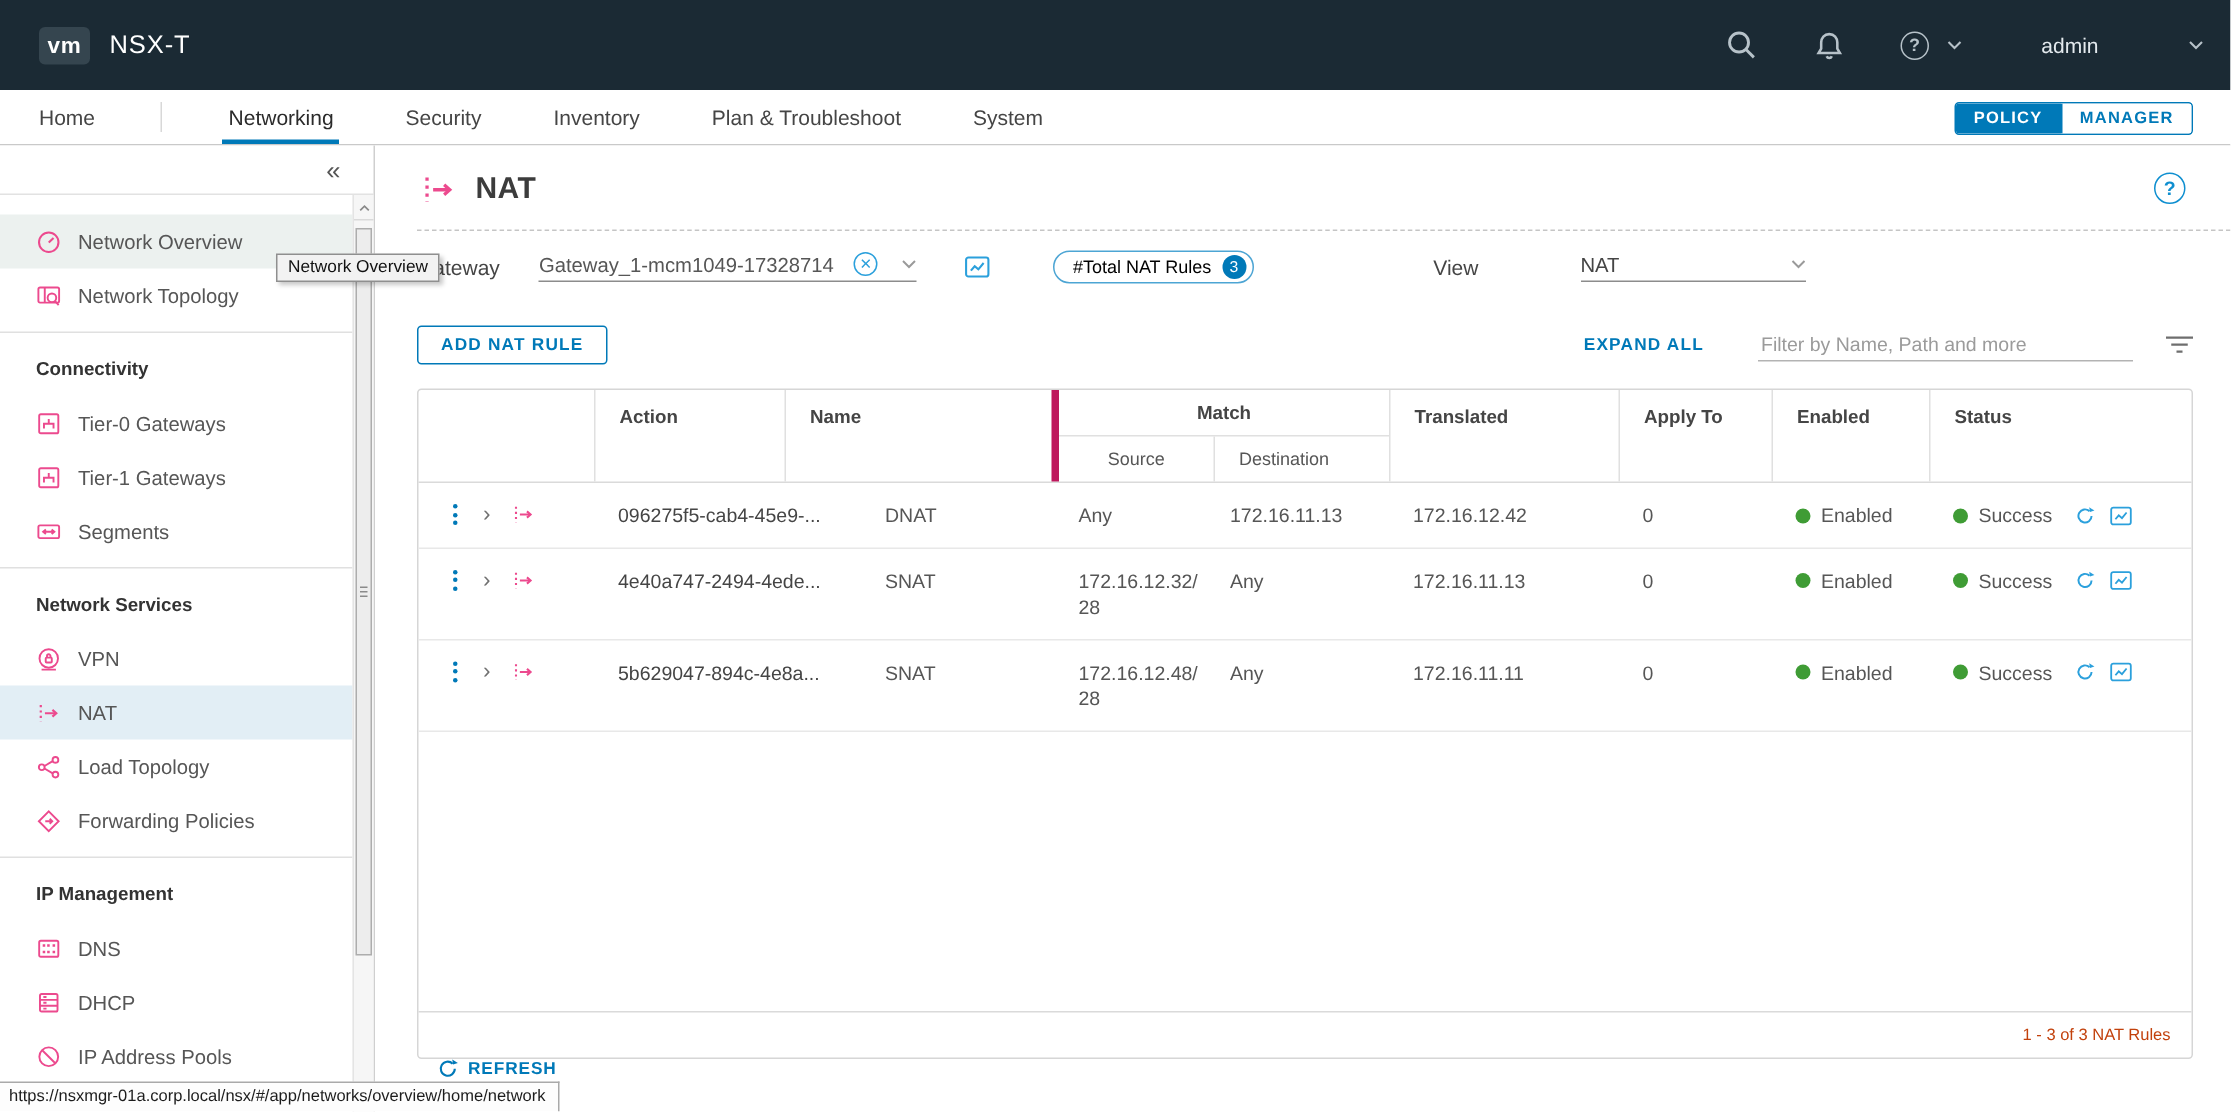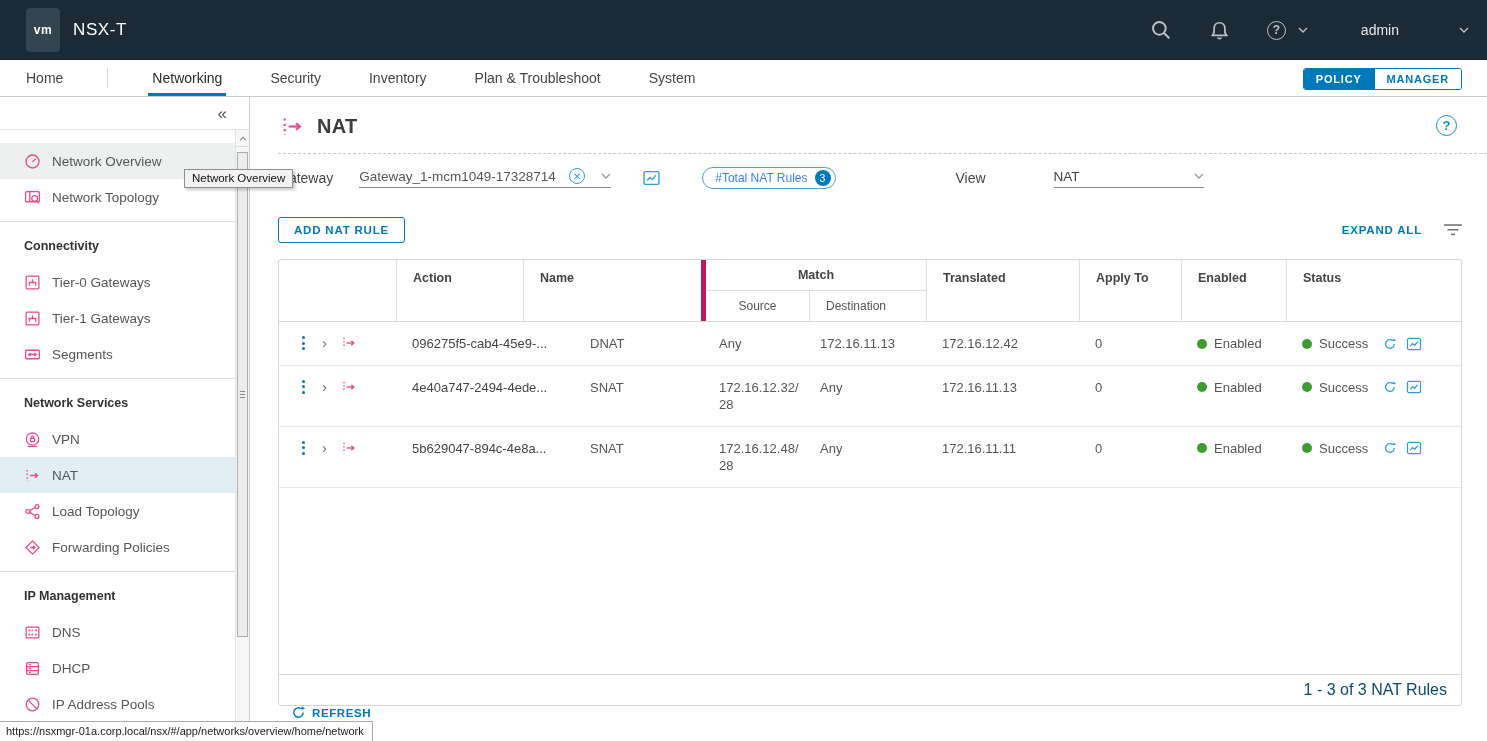--- a/index.html
+++ b/index.html
@@ -2,22 +2,22 @@
 <html><head>
 <meta charset="utf-8">
 <style>
   * { box-sizing: border-box; margin: 0; padding: 0; }
   html,body { width:1487px; height:741px; overflow:hidden; }
   body { font-family:"Liberation Sans", sans-serif; background:#fff; position:relative; color:#454545; }
   svg { display:block; }
 
   
   .topbar { height:60px; background:#1B2A34; display:flex; align-items:center; padding:0 18px 0 26px; }
-  .vm-logo { width:34px; height:44px; background:#35454F; border-radius:4px; color:#fff; font-weight:bold;
-             font-size:12px; display:flex; align-items:center; justify-content:center; letter-spacing:.5px; }
+  .vm-logo { width:34px; height:25px; background:#35454F; border-radius:4px; color:#fff; font-weight:bold;
+             font-size:15px; display:flex; align-items:center; justify-content:center; letter-spacing:.5px; }
   .product { color:#fff; font-size:17px; font-weight:400; letter-spacing:.6px; margin-left:13px; }
   .topbar-right { margin-left:auto; display:flex; align-items:center; gap:37px; color:#B7C2C9; }
   .tb-icon { cursor:pointer; display:flex; align-items:center; gap:4px; }
   .help-circle { width:19px; height:19px; border:1.6px solid #B7C2C9; border-radius:50%;
                  display:flex; align-items:center; justify-content:center; font-size:12px; font-weight:bold; }
   .user-chip { display:flex; align-items:center; gap:52px; color:#E4EAEE; font-size:14px; margin-left:16px; cursor:pointer; }
 
   
   .tabbar { height:37px; background:#fff; border-bottom:1px solid #C9C9C9; display:flex; align-items:stretch; padding-left:22px; position:relative; }
   .tab { display:flex; align-items:center; padding:0 4px; margin-right:40px; font-size:14px; color:#454545; cursor:pointer; position:relative; }
@@ -59,21 +59,21 @@
 
   .controls-row { display:flex; align-items:center; height:48px; }
   .ctl-label { font-size:14px; color:#454545; }
   .combobox { display:flex; align-items:center; margin-left:26px; width:252px; border-bottom:1px solid #8C8C8C; padding-bottom:3px; cursor:pointer;justify-content:space-between; }
   .combo-value { font-size:13.5px; color:#565656; white-space:nowrap; overflow:hidden; width:200px; }
   .clear-circ { width:16px; height:16px; border:1.3px solid #2BA0DC; color:#2BA0DC; border-radius:50%; font-size:10px;
                 display:flex; align-items:center; justify-content:center; flex:none; margin-left:2px; cursor:pointer; }
   .caret { width:10px; height:7px; margin-left:8px; flex:none; }
   .metric-btn { margin-left:32px; cursor:pointer; }
   .pill { display:flex; align-items:center; margin-left:42px; border:1px solid #4DA5D4; border-radius:12px; height:22px; padding:0 4px 0 12px; }
-  .pill-label { font-size:12px; color:#3b82f6; }
+  .pill-label { font-size:12px; color:#000000; }
   .pill-count { width:16px; height:16px; background:#0079B8; color:#fff; border-radius:50%; font-size:10.5px;
                 display:flex; align-items:center; justify-content:center; margin-left:7px; }
   .view-label { margin-left:120px; }
   .view-dd { display:flex; align-items:center; justify-content:space-between; width:150px; margin-left:68px;
              border-bottom:1px solid #8C8C8C; padding-bottom:3px; cursor:pointer; }
   .view-value { font-size:13.5px; color:#454545; }
 
   .toolbar-row { display:flex; align-items:center; margin-top:15px; }
   .add-btn { border:1px solid #0079B8; background:#fff; color:#0079B8; font-family:inherit; font-size:11.5px; font-weight:bold;
              letter-spacing:.8px; border-radius:3px; padding:6px 15px; cursor:pointer; }
@@ -107,21 +107,21 @@
   .kebab i { width:3px; height:3px; border-radius:50%; background:#0079B8; }
   .row-expand { color:#707070; font-size:15px; line-height:12px; cursor:pointer; }
   .row-ctl .nat-mini { color:#EC4A8E; width:16px; height:16px; cursor:default; }
   .dotcell { display:flex; align-items:center; gap:7px; }
   .gdot { width:10px; height:10px; border-radius:50%; background:#3F9C35; flex:none; }
   .status-icons { display:flex; align-items:center; gap:9px; margin-left:8px; }
   .blue-ic { color:#2BA0DC; cursor:pointer; }
   .card-spacer { flex:1; }
   .card-footer { border-top:1px solid #DADADA; height:31px; display:flex; align-items:center; padding:0 14px 0 12px; }
   .refresh-btn { display:flex; align-items:center; gap:6px; color:#0079B8; font-size:11.5px; font-weight:bold; letter-spacing:.6px; cursor:pointer;margin-top:45px; }
-  .pagination { margin-left:auto; font-size:16px; color:#0c4a6e; }
+  .pagination { margin-left:auto; font-size:11px; color:#c2410c; }
 
   
   .tooltip { position:absolute; left:184px; top:169px; z-index:60; background:#F2F2F2; border:1px solid #8F8F8F;
              font-size:11.5px; color:#111; padding:2px 7px 3px; box-shadow:2px 2px 3px rgba(0,0,0,.22); white-space:nowrap; }
   .statusbar { position:absolute; left:0; bottom:0; z-index:50; background:#FDFDFD; border:1px solid #A9A9A9; border-left:none; border-bottom:none;
                font-size:11px; color:#1c1c1c; padding:3px 8px 4px 6px; white-space:nowrap; }
 </style>
 </head>
 <body>
 
@@ -327,20 +327,21 @@
       <svg class="caret" viewBox="0 0 10 7" fill="none" stroke="#9A9A9A" stroke-width="1.3">
           <path d="M1 1l4 4 4-4"></path>
         </svg>
     </div>
   </div>
 
   <div class="toolbar-row">
     <button class="add-btn">ADD NAT RULE</button>
     <div class="toolbar-right">
       <span class="link-btn">EXPAND ALL</span>
+      <input class="filter-input" placeholder="Filter by Name, Path and more" style="">
       <span class="filter-icon">
         <svg width="18" height="12" viewBox="0 0 18 12" stroke="#6E6E6E" stroke-width="1.5">
             <line x1="0" y1="1" x2="18" y2="1"></line>
             <line x1="3.5" y1="5.7" x2="14.5" y2="5.7"></line>
             <line x1="7" y1="10.4" x2="11" y2="10.4"></line>
           </svg>
       </span>
     </div>
   </div>
 

